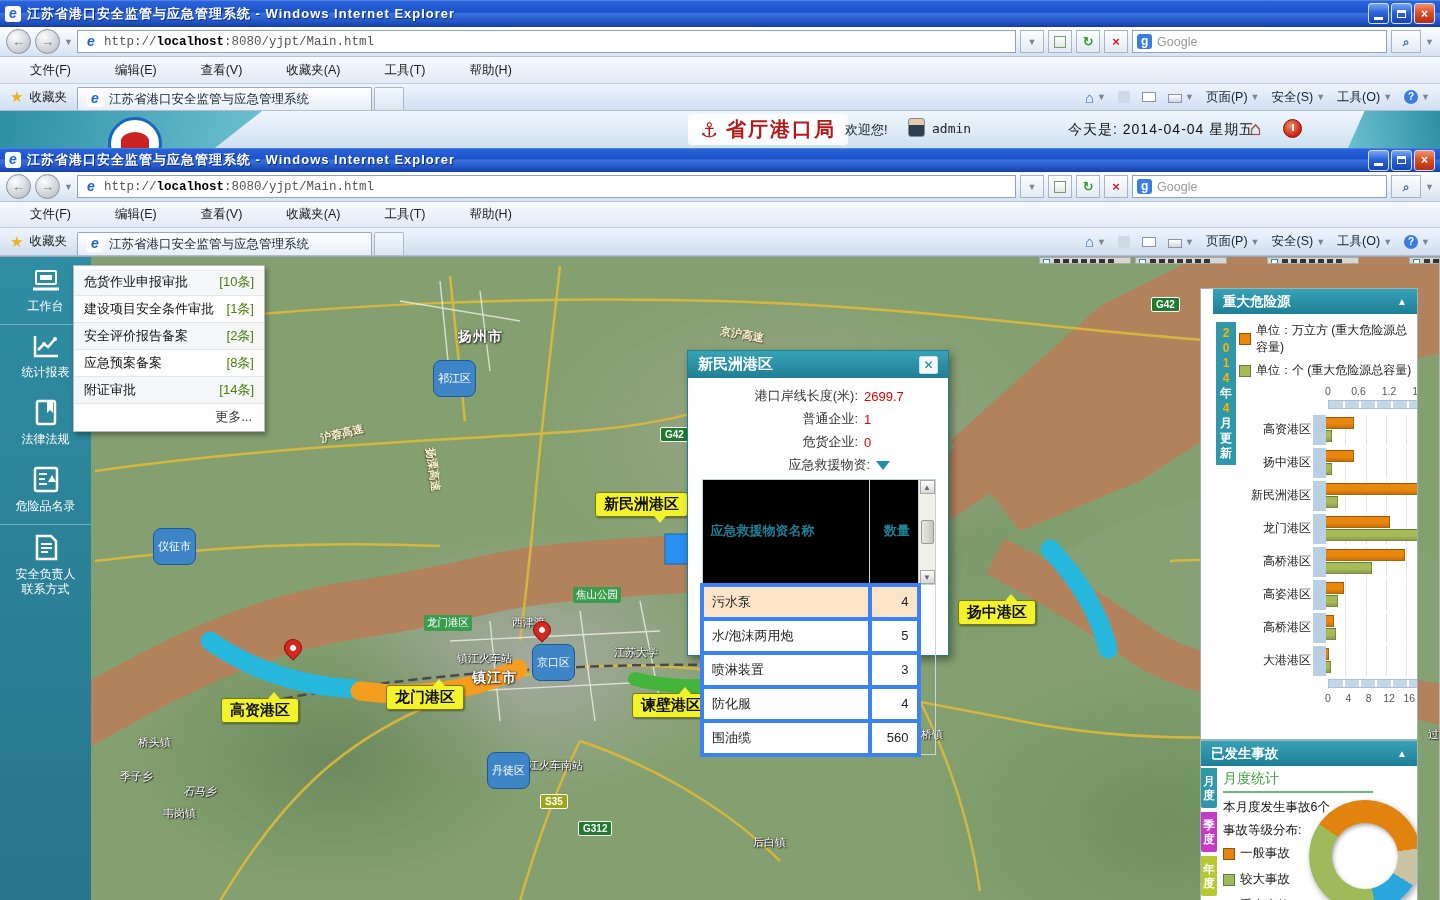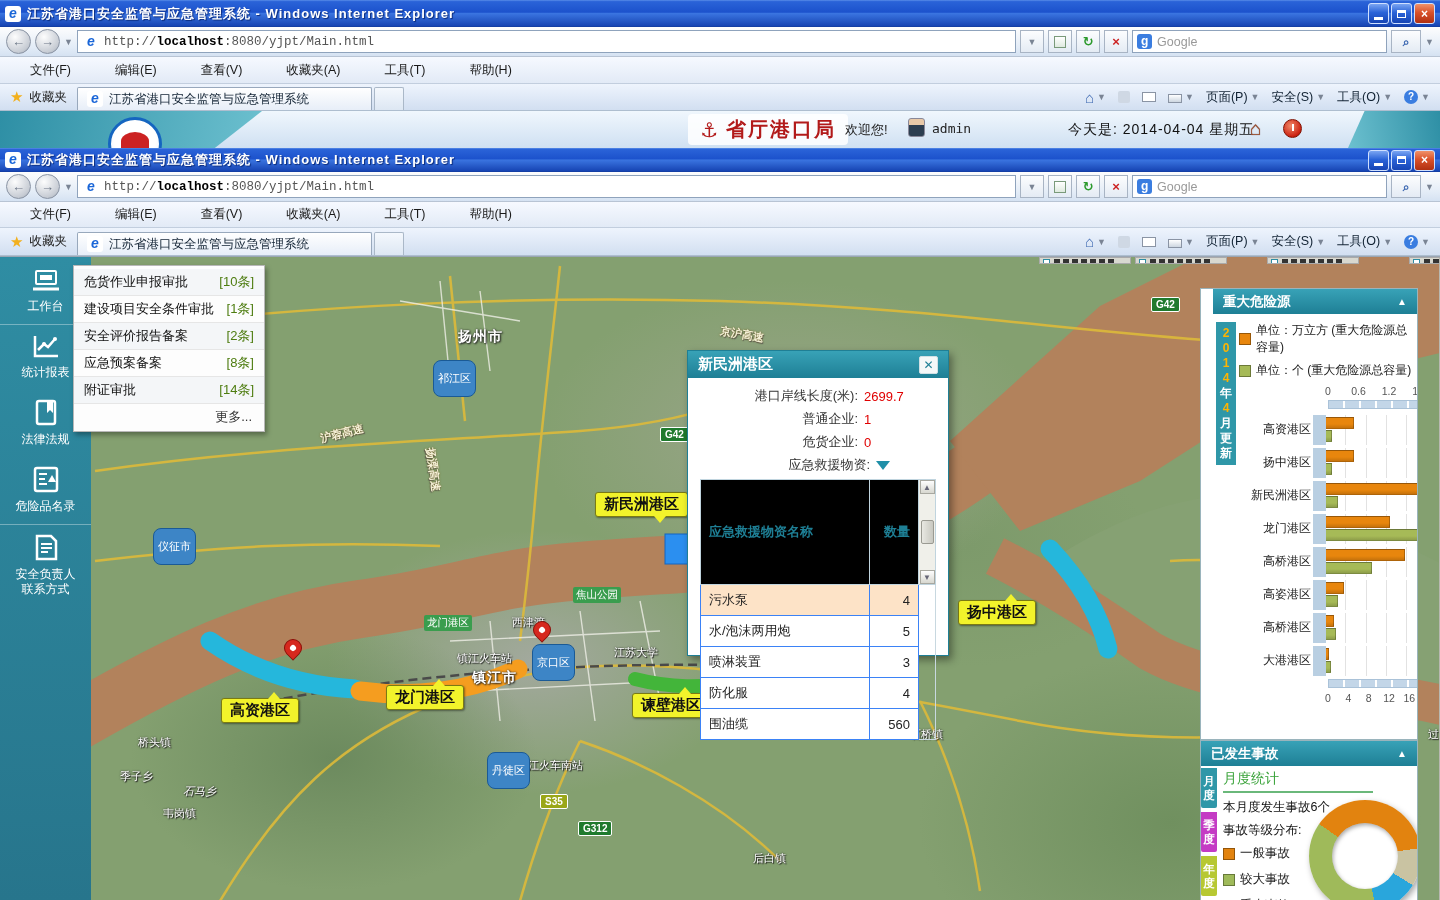--- a/index.html
+++ b/index.html
@@ -137,21 +137,21 @@
   .popup-x{margin-left:auto;width:19px;height:18px;background:#f4f8f8;border:1px solid #d0e0e4;color:#1e7f95;font-weight:bold;
     font-size:12px;display:flex;align-items:center;justify-content:center;border-radius:2px;}
   .popup-body{padding:9px 12px 0;}
   .pfield{display:flex;justify-content:flex-end;align-items:center;margin-bottom:5px;font-size:13px;}
   .pfield .plabel{color:#333;}
   .pfield .pvalue{color:#e00000;width:72px;text-align:left;margin-left:6px;}
   .pfield .ptri{width:0;height:0;border-left:7px solid transparent;border-right:7px solid transparent;border-top:9px solid #1f8fa8;
     margin-left:6px;margin-right:46px;}
   .ptable{width:236px;margin:4px auto 0;border:1px solid #c8d8e0;border-collapse:collapse;font-size:13px;}
   .ptable th{background:#000000;color:#1e7f95;font-weight:bold;padding:5px 8px;border:1px solid #c0d4de;text-align:left;}
-  .ptable td{padding:6px 8px;border:1px solid #3b82f6;color:#222;background:#fff;}
+  .ptable td{padding:6px 8px;border:4px solid #3b82f6;color:#222;background:#fff;}
   .ptable tr.hl td{background:#fde3c7;}
   .ptable .qty{text-align:right;width:49px;padding-left:10px;}
   .ptable .sbar{width:17px;padding:0;background:#f0f0ea;}
   .tbl-scroll{width:15px;margin:0 auto;}
   .tbl-scroll .scroll-arrow{height:14px;}
   .tbl-scroll .scroll-thumb{height:24px;margin:26px 1px;}
   
   .panel{position:absolute;left:1200px;width:218px;background:#fff;border:1px solid #9ab4bc;z-index:8;}
   .panel-head{height:25px;background:linear-gradient(#38a2b7,#1e7f95);color:#fff;display:flex;align-items:center;
     padding:0 10px;font-size:13.5px;font-weight:bold;}
@@ -507,21 +507,21 @@
             <div class="town blue" style="left: 396px; top: 495px;">丹徒区</div>
             <div class="town plain" style="left: 47px; top: 478px;">桥头镇</div>
             <div class="town blue" style="left: 1115px; top: 340px;">扬中市</div>
             <div class="town plain" style="left: 1173px; top: 271px;">丰裕桥镇</div>
             <div class="town plain" style="left: 819px; top: 470px;">石桥镇</div>
             <div class="town plain" style="left: 92px; top: 527px; font-style: italic;">石马乡</div>
             <div class="town plain" style="left: 72px; top: 549px;">韦岗镇</div>
             <div class="town plain" style="left: 29px; top: 512px;">季子乡</div>
             <div class="town plain" style="left: 1287px; top: 481px;">水胜镇</div>
             <div class="town plain" style="left: 1337px; top: 470px;">过船镇</div>
-            <div class="town plain" style="left: 662px; top: 594px;">后白镇</div>
+            <div class="town plain" style="left: 662px; top: 578px;">后白镇</div>
             <div class="shield g" style="left: 569px; top: 170px;">G42</div>
             <div class="shield g" style="left: 1060px; top: 40px;">G42</div>
             <div class="shield g" style="left: 1350px; top: 157px;">G2</div>
             <div class="shield s" style="left: 449px; top: 537px;">S35</div>
             <div class="shield g" style="left: 487px; top: 564px;">G312</div>
             <div class="shield s" style="left: 1266px; top: 269px;">S336</div>
             <div class="roadlabel" style="left: 229px; top: 169px; transform: rotate(-14deg);">沪蓉高速</div>
             <div class="roadlabel" style="left: 629px; top: 70px; transform: rotate(10deg);">京沪高速</div>
             <div class="roadlabel" style="left: 320px; top: 205px; transform: rotate(82deg);">扬溧高速</div>
             <div class="layer-stub" style="left: 948px; width: 92px;">

